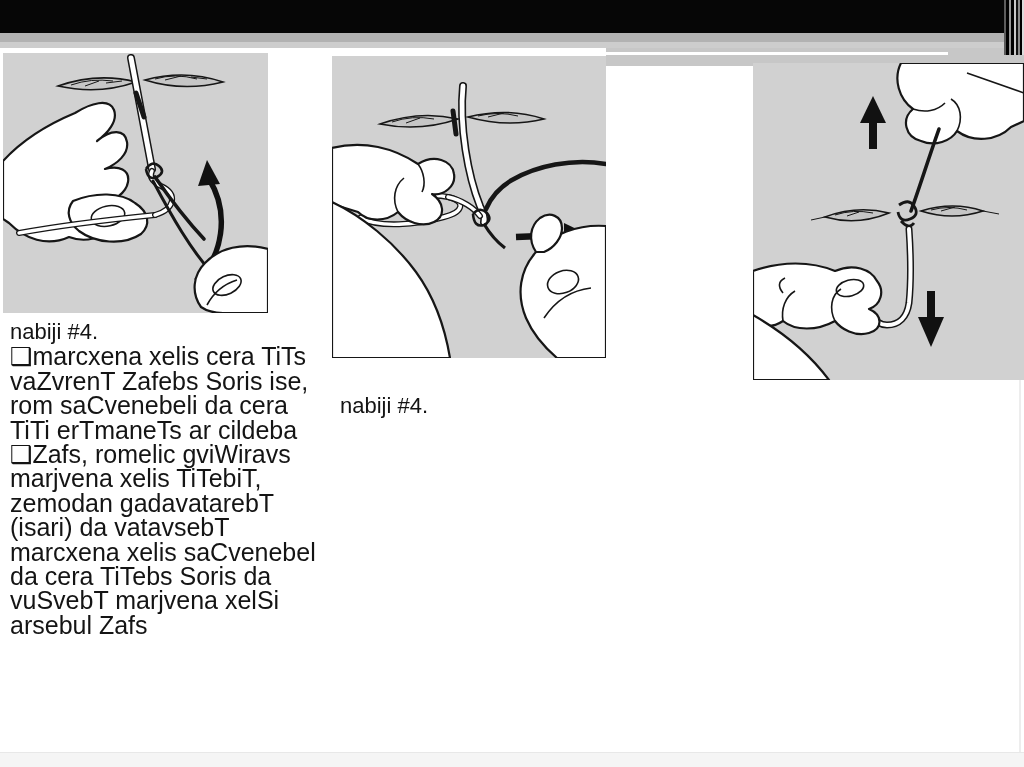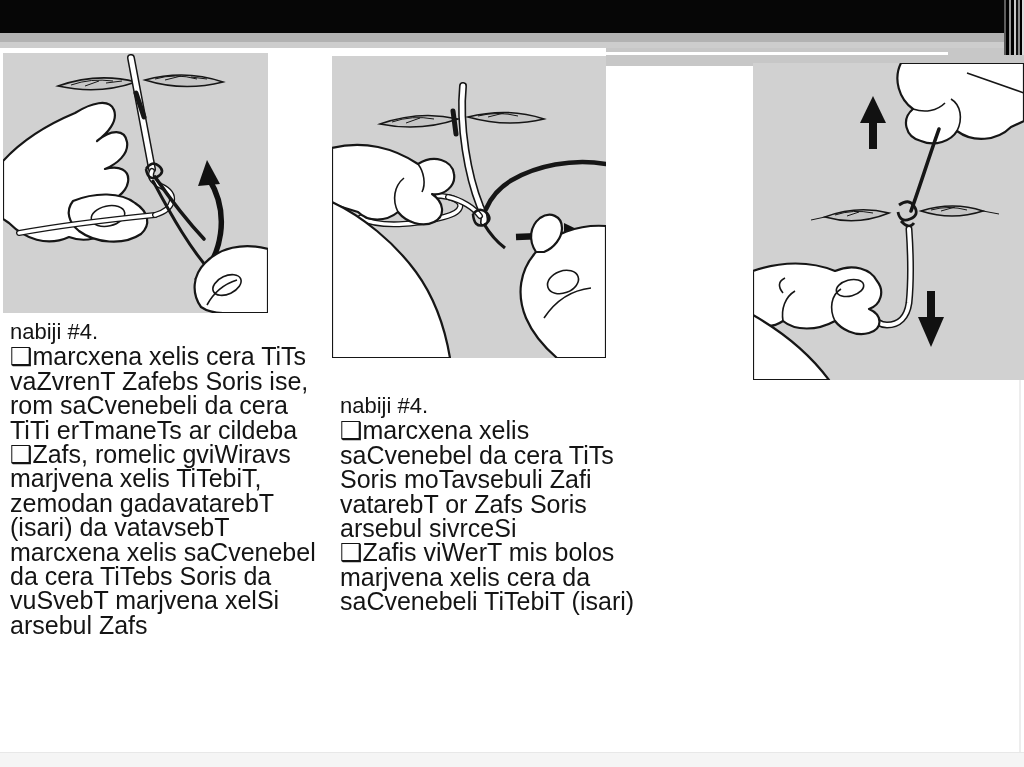--- a/index.html
+++ b/index.html
@@ -203,25 +203,17 @@
 zemodan gadavatarebT
 (isari) da vatavsebT
 marcxena xelis saCvenebel
 da cera TiTebs Soris da
 vuSvebT marjvena xelSi
 arsebul Zafs</div>
   </div>
 
   <div class="step-text" id="step5-text">
     <div class="step-title">nabiji #4.</div>
-    <div class="step-lines">❑marcxena xelis
-saCvenebel da cera TiTs
-Soris moTavsebuli Zafi
-vatarebT or Zafs Soris
-arsebul sivrceSi
-❑Zafis viWerT mis bolos
-marjvena xelis cera da
-saCvenebeli TiTebiT (isari)</div>
   </div>
 
 
   <div class="abs" id="bottom-bar"></div>
 </div>
 
 </body></html>

